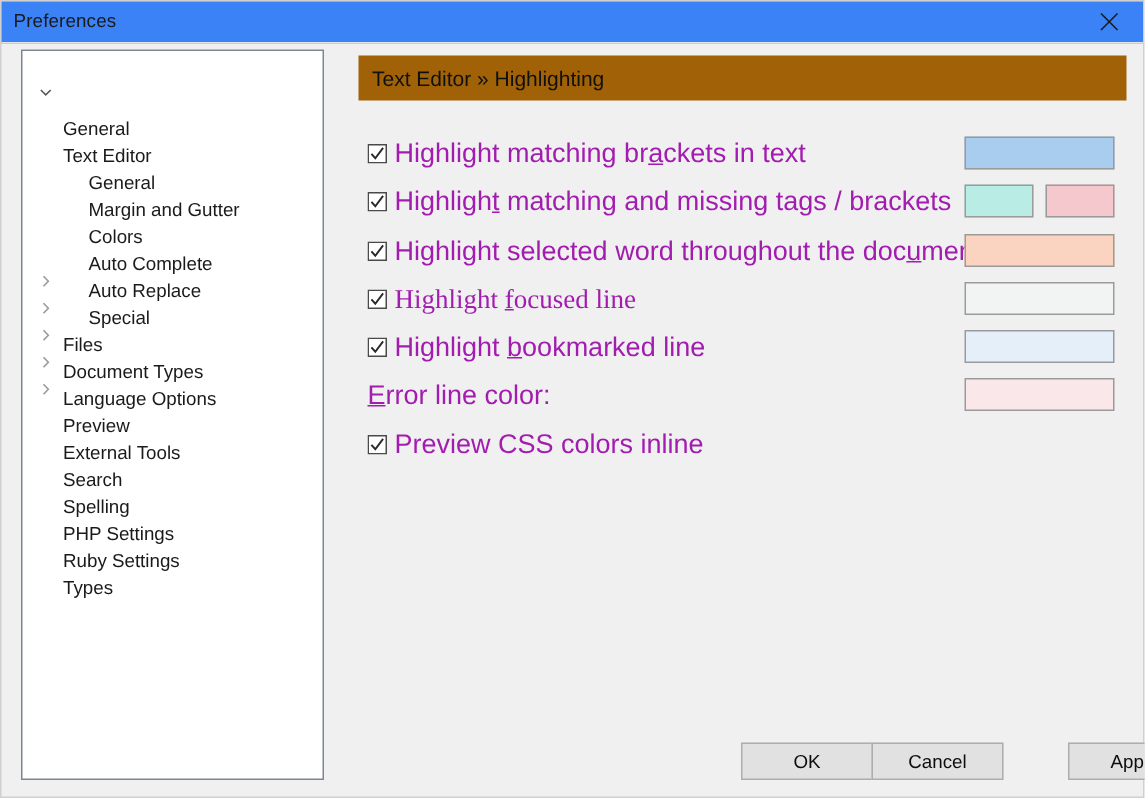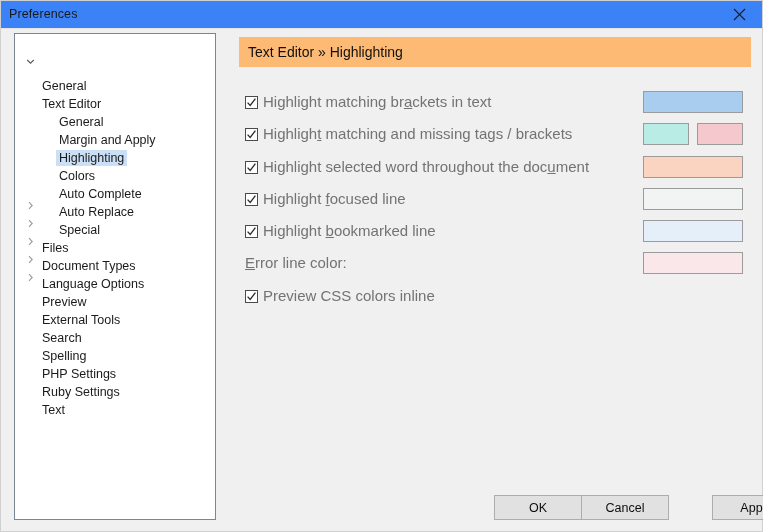--- a/index.html
+++ b/index.html
@@ -109,21 +109,21 @@
     top: 32px;
     width: 512px;
     height: 450px;
   }
   #section-header {
     position: absolute;
     left: 0;
     top: 4px;
     width: 512px;
     height: 30px;
-    background: #fdba74;
+    background: #a16207;
     display: flex;
     align-items: center;
   }
   #section-header-text {
     padding-left: 9px;
     font-size: 14px;
     color: #10100f;
   }
 
   .opt-row {
@@ -142,22 +142,22 @@
   }
   .checkbox {
     width: 13px;
     height: 13px;
     margin-right: 5px;
     flex: 0 0 auto;
     position: relative;
   }
   .checkbox svg { display: block; }
   .opt-label {
-    font-size: 15px;
-    color: #737373;
+    font-size: 18px;
+    color: #a21caf;
     white-space: nowrap;
     line-height: 16px;
   }
   .opt-label u {
     text-decoration: underline;
     text-underline-offset: 1px;
   }
 
   .swatch {
     position: absolute;
@@ -215,22 +215,21 @@
   </div>
 
   <div id="tree-panel">
       <div class="tree-item depth-1"><span class="tree-label">General</span></div>
       <div class="tree-item depth-1"><span class="expander">
           <svg width="9" height="9" viewBox="0 0 9 9">
             <polyline points="1.2,3 4.5,6.2 7.8,3" fill="none" stroke="#5a5a5a" stroke-width="1.1"></polyline>
           </svg>
         </span><span class="tree-label">Text Editor</span></div>
       <div class="tree-item depth-2"><span class="tree-label">General</span></div>
-      <div class="tree-item depth-2"><span class="tree-label">Margin and Apply</span></div>
-      <div class="tree-item depth-2 selected"><span class="tree-label">Highlighting</span></div>
+      <div class="tree-item depth-2"><span class="tree-label">Margin and Gutter</span></div>
       <div class="tree-item depth-2"><span class="tree-label">Colors</span></div>
       <div class="tree-item depth-2"><span class="tree-label">Auto Complete</span></div>
       <div class="tree-item depth-2"><span class="tree-label">Auto Replace</span></div>
       <div class="tree-item depth-2"><span class="tree-label">Special</span></div>
       <div class="tree-item depth-1"><span class="expander">
           <svg width="9" height="9" viewBox="0 0 9 9">
             <polyline points="3,1.2 6.2,4.5 3,7.8" fill="none" stroke="#9b9b9b" stroke-width="1.1"></polyline>
           </svg>
         </span><span class="tree-label">Files</span></div>
       <div class="tree-item depth-1"><span class="expander">
@@ -250,21 +249,21 @@
         </span><span class="tree-label">Preview</span></div>
       <div class="tree-item depth-1"><span class="expander">
           <svg width="9" height="9" viewBox="0 0 9 9">
             <polyline points="3,1.2 6.2,4.5 3,7.8" fill="none" stroke="#9b9b9b" stroke-width="1.1"></polyline>
           </svg>
         </span><span class="tree-label">External Tools</span></div>
       <div class="tree-item depth-1"><span class="tree-label">Search</span></div>
       <div class="tree-item depth-1"><span class="tree-label">Spelling</span></div>
       <div class="tree-item depth-1"><span class="tree-label">PHP Settings</span></div>
       <div class="tree-item depth-1"><span class="tree-label">Ruby Settings</span></div>
-      <div class="tree-item depth-1"><span class="tree-label">Text</span></div>
+      <div class="tree-item depth-1"><span class="tree-label">Types</span></div>
     </div>
 
   <div id="content-pane">
     <div id="section-header">
       <span id="section-header-text">Text Editor » Highlighting</span>
     </div>
   <div class="opt-row" style="top: 58px;">
         <div class="opt-left">
           <span class="checkbox">
             <svg width="13" height="13" viewBox="0 0 13 13">
@@ -294,21 +293,21 @@
           <span class="checkbox">
             <svg width="13" height="13" viewBox="0 0 13 13">
               <rect x="0.5" y="0.5" width="12" height="12" fill="#ffffff" stroke="#4a4a4a" stroke-width="1"></rect>
               <polyline points="2.6,6.6 5.2,9.5 10.4,2.6" fill="none" stroke="#2a2a2a" stroke-width="1.3"></polyline>
             </svg>
           </span>
           <span class="opt-label">Highlight selected word throughout the doc<u>u</u>ment</span>
         </div>
         <div class="swatch swatch-wide" style="background: rgb(250, 211, 193);"></div>
       </div>
-      <div class="opt-row" style="top: 155px;">
+      <div class="opt-row" style="top: 155px; font-family: Liberation Serif, serif;">
         <div class="opt-left">
           <span class="checkbox">
             <svg width="13" height="13" viewBox="0 0 13 13">
               <rect x="0.5" y="0.5" width="12" height="12" fill="#ffffff" stroke="#4a4a4a" stroke-width="1"></rect>
               <polyline points="2.6,6.6 5.2,9.5 10.4,2.6" fill="none" stroke="#2a2a2a" stroke-width="1.3"></polyline>
             </svg>
           </span>
           <span class="opt-label">Highlight <u>f</u>ocused line</span>
         </div>
         <div class="swatch swatch-wide" style="background: rgb(242, 244, 243);"></div>

